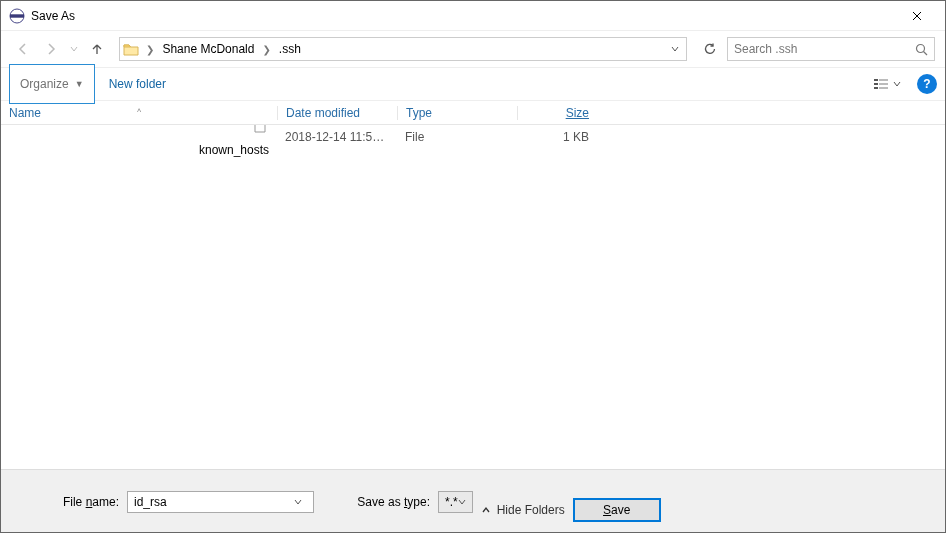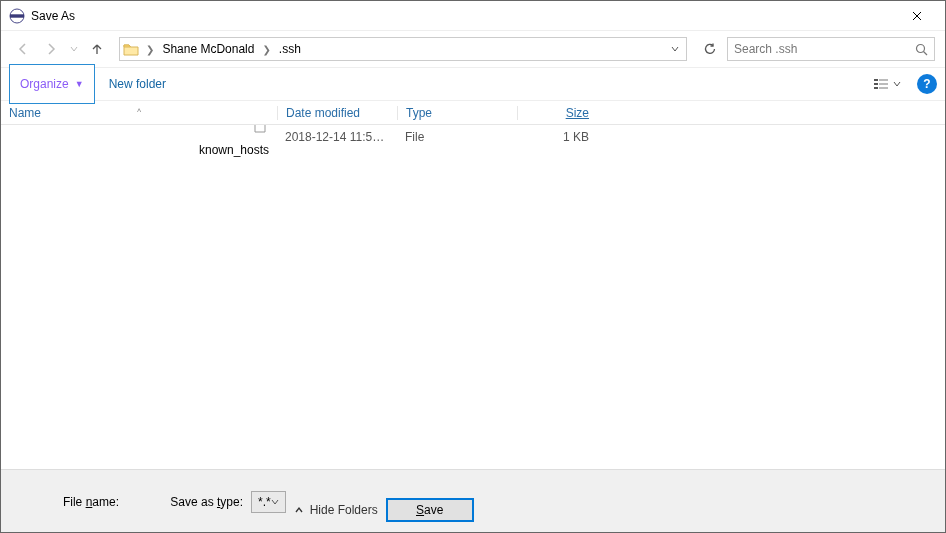--- a/index.html
+++ b/index.html
@@ -15,21 +15,21 @@
   .addressbar { flex: 1; height: 24px; border: 1px solid #ccc; display: flex; align-items: center; background: #fff; margin: 0 6px; }
   .ab-folder { width: 22px; display:flex; align-items:center; justify-content:center; }
   .ab-sep { color: #777; padding: 0 4px; font-size:10px; }
   .ab-seg { padding: 0 4px; cursor: pointer; }
   .ab-spacer { flex: 1; }
   .ab-dd { width: 22px; display:flex; align-items:center; justify-content:center; color:#555; cursor:pointer; }
   .refresh-btn { width: 26px; height: 24px; display:flex; align-items:center; justify-content:center; color:#555; cursor:pointer; border:1px solid transparent; }
   .searchbox { width: 208px; height: 24px; border: 1px solid #ccc; display:flex; align-items:center; padding:0 6px; color:#777; cursor:text; }
   .searchbox .sp { flex:1; }
   .toolbar { height: 34px; border-top:1px solid #eee; border-bottom:1px solid #eee; display:flex; align-items:center; padding:0 8px; gap:6px; }
-  .org-btn { height:40px; border:1px solid #2a8dd4; color:#8b5cf6; padding:0 10px; display:flex; align-items:center; gap:6px; cursor:pointer; background:#fff; }
+  .org-btn { height:40px; border:1px solid #2a8dd4; color:#737373; padding:0 10px; display:flex; align-items:center; gap:6px; cursor:pointer; background:#fff; }
   .org-caret { font-size:9px; }
   .newfolder-btn { color:#1566a4; padding:4px 8px; cursor:pointer; }
   .tb-spacer { flex:1; }
   .view-btn { height:24px; display:flex; align-items:center; gap:4px; padding:0 4px; cursor:pointer; color:#555; }
   .help-btn { width:20px; height:20px; border-radius:50%; background:#0e7bdb; color:#fff; display:flex; align-items:center; justify-content:center; font-weight:bold; cursor:pointer; margin-left:6px; }
   .columns { height: 24px; border-bottom: 1px solid #e6e6e6; display:flex; align-items:center; }
   .col { display:flex; align-items:center; padding:0 8px; color:#2a6ea8; position:relative; cursor:pointer; }
   .col + .col { border-left:1px solid #e6e6e6; }
   .col-name { width: 276px; }
   .col-date { width: 120px; }
@@ -183,20 +183,28 @@
     </div>
     <div class="cell c-date">2018-12-14 11:59 ...</div>
     <div class="cell c-type">File</div>
     <div class="cell c-size">1 KB</div>
   </div>
 </div>
 
 <div class="bottompane">
   <div class="field-row">
     <div class="field-label"><span>File </span><span class="u">n</span><span>ame:</span></div>
+    <div class="field-input">
+      <input type="text" value="id_rsa" style="">
+      <span class="field-dd">
+          <svg width="8" height="8" viewBox="0 0 8 8">
+            <path d="M1 2 L4 6 L7 2" fill="none" stroke="currentColor" stroke-width="1"></path>
+          </svg>
+        </span>
+    </div>
   </div>
   <div class="field-row">
     <div class="field-label"><span>Save as </span><span class="u">t</span><span>ype:</span></div>
     <div class="type-combo">
       <span class="val">*.*</span>
       <span>
           <svg width="8" height="8" viewBox="0 0 8 8">
             <path d="M1 2 L4 6 L7 2" fill="none" stroke="#555" stroke-width="1"></path>
           </svg>
         </span>

